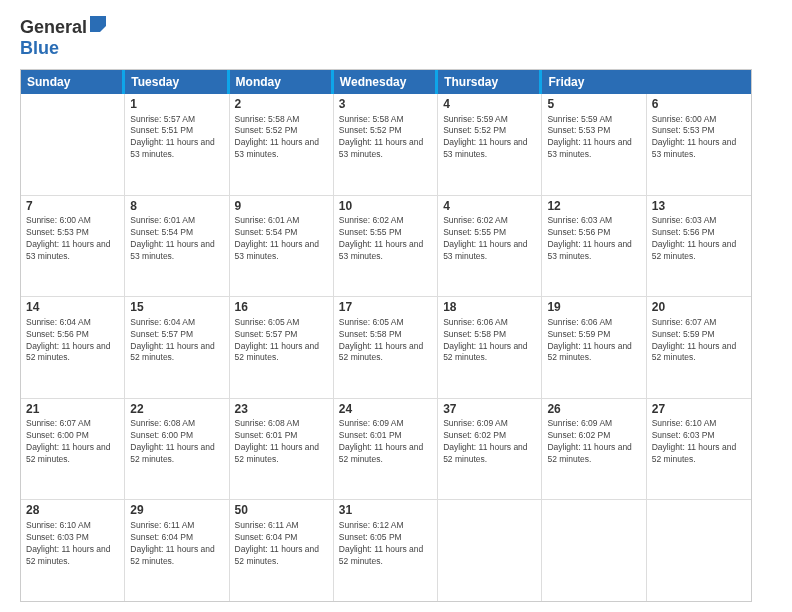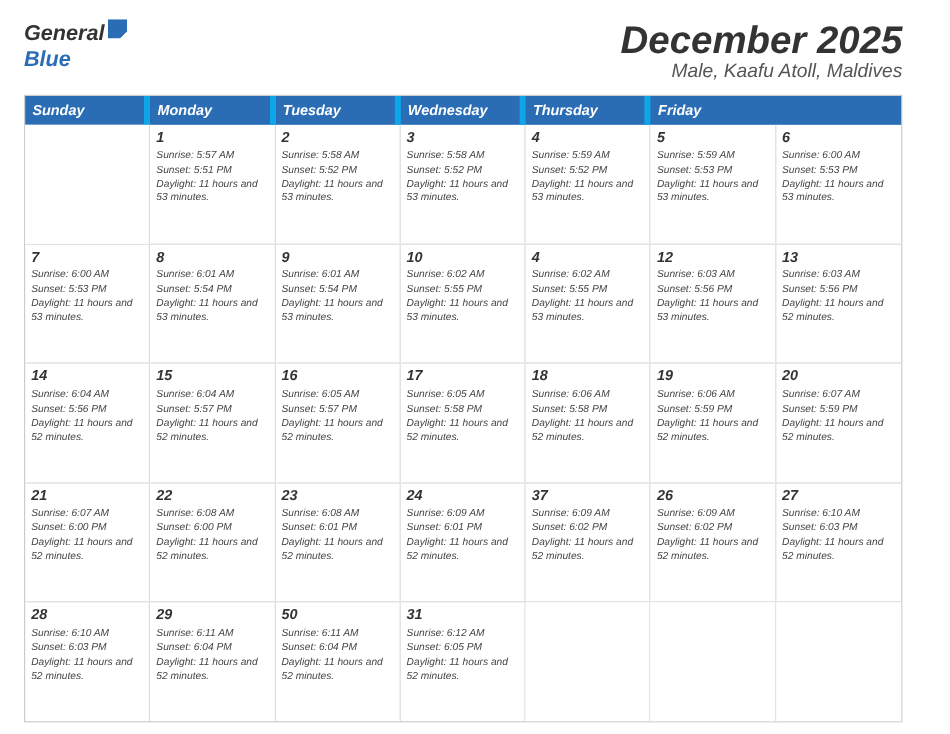--- a/index.html
+++ b/index.html
@@ -9,21 +9,20 @@
       font-family: Arial, sans-serif;
       background: #fff;
       overflow: hidden;
     }
     .page {
       width: 772px;
       height: 612px;
       padding: 16px 20px 10px 20px;
       display: flex;
       flex-direction: column;
-      font-style: italic;
     }
     .header {
       display: flex;
       justify-content: space-between;
       align-items: flex-start;
       margin-bottom: 10px;
     }
     .logo {
       display: flex;
       flex-direction: column;
@@ -56,21 +55,21 @@
       display: grid;
       grid-template-columns: repeat(7, 1fr);
       background: #2a6db5;
     }
     .cal-header-cell {
       color: #fff;
       font-size: 12px;
       font-weight: bold;
       padding: 5px 6px;
       text-align: left;
-      border-right: 5px solid #0ea5e9;
+      border-right: 3px solid #0ea5e9;
     }
     .cal-header-cell:last-child { border-right: none; }
     .cal-body {
       flex: 1;
       display: flex;
       flex-direction: column;
     }
     .cal-row {
       display: grid;
       grid-template-columns: repeat(7, 1fr);
@@ -113,31 +112,27 @@
         <span style="display:inline-block;margin-left:3px;margin-bottom:2px;">
           <svg width="16" height="16" viewBox="0 0 16 16">
             <polygon points="0,0 16,0 16,10 10,16 0,16" fill="#2a6db5"></polygon>
           </svg>
         </span>
       </div>
       <div>
         <span style="font-size:18px;font-weight:bold;color:#2a6db5;margin-top:18px;">Blue</span>
       </div>
     </div>
-    <div class="title-section">
-      <div class="main-title">December 2025</div>
-      <div class="subtitle">Male, Kaafu Atoll, Maldives</div>
-    </div>
   </div>
 
   <div class="calendar">
     <div class="cal-header">
       <div class="cal-header-cell">Sunday</div>
+      <div class="cal-header-cell">Tuesday</div>
       <div class="cal-header-cell">Monday</div>
-      <div class="cal-header-cell">Tuesday</div>
       <div class="cal-header-cell">Wednesday</div>
       <div class="cal-header-cell">Thursday</div>
       <div class="cal-header-cell">Friday</div>
     </div>
     <div class="cal-body" id="cal-body">
     <div class="cal-row">
           <div class="cal-cell empty"></div>
           <div class="cal-cell"><span class="day-num">1</span><span class="day-detail">Sunrise: 5:57 AM<br>Sunset: 5:51 PM<br>Daylight: 11 hours and 53 minutes.</span></div>
           <div class="cal-cell"><span class="day-num">2</span><span class="day-detail">Sunrise: 5:58 AM<br>Sunset: 5:52 PM<br>Daylight: 11 hours and 53 minutes.</span></div>
           <div class="cal-cell"><span class="day-num">3</span><span class="day-detail">Sunrise: 5:58 AM<br>Sunset: 5:52 PM<br>Daylight: 11 hours and 53 minutes.</span></div>

